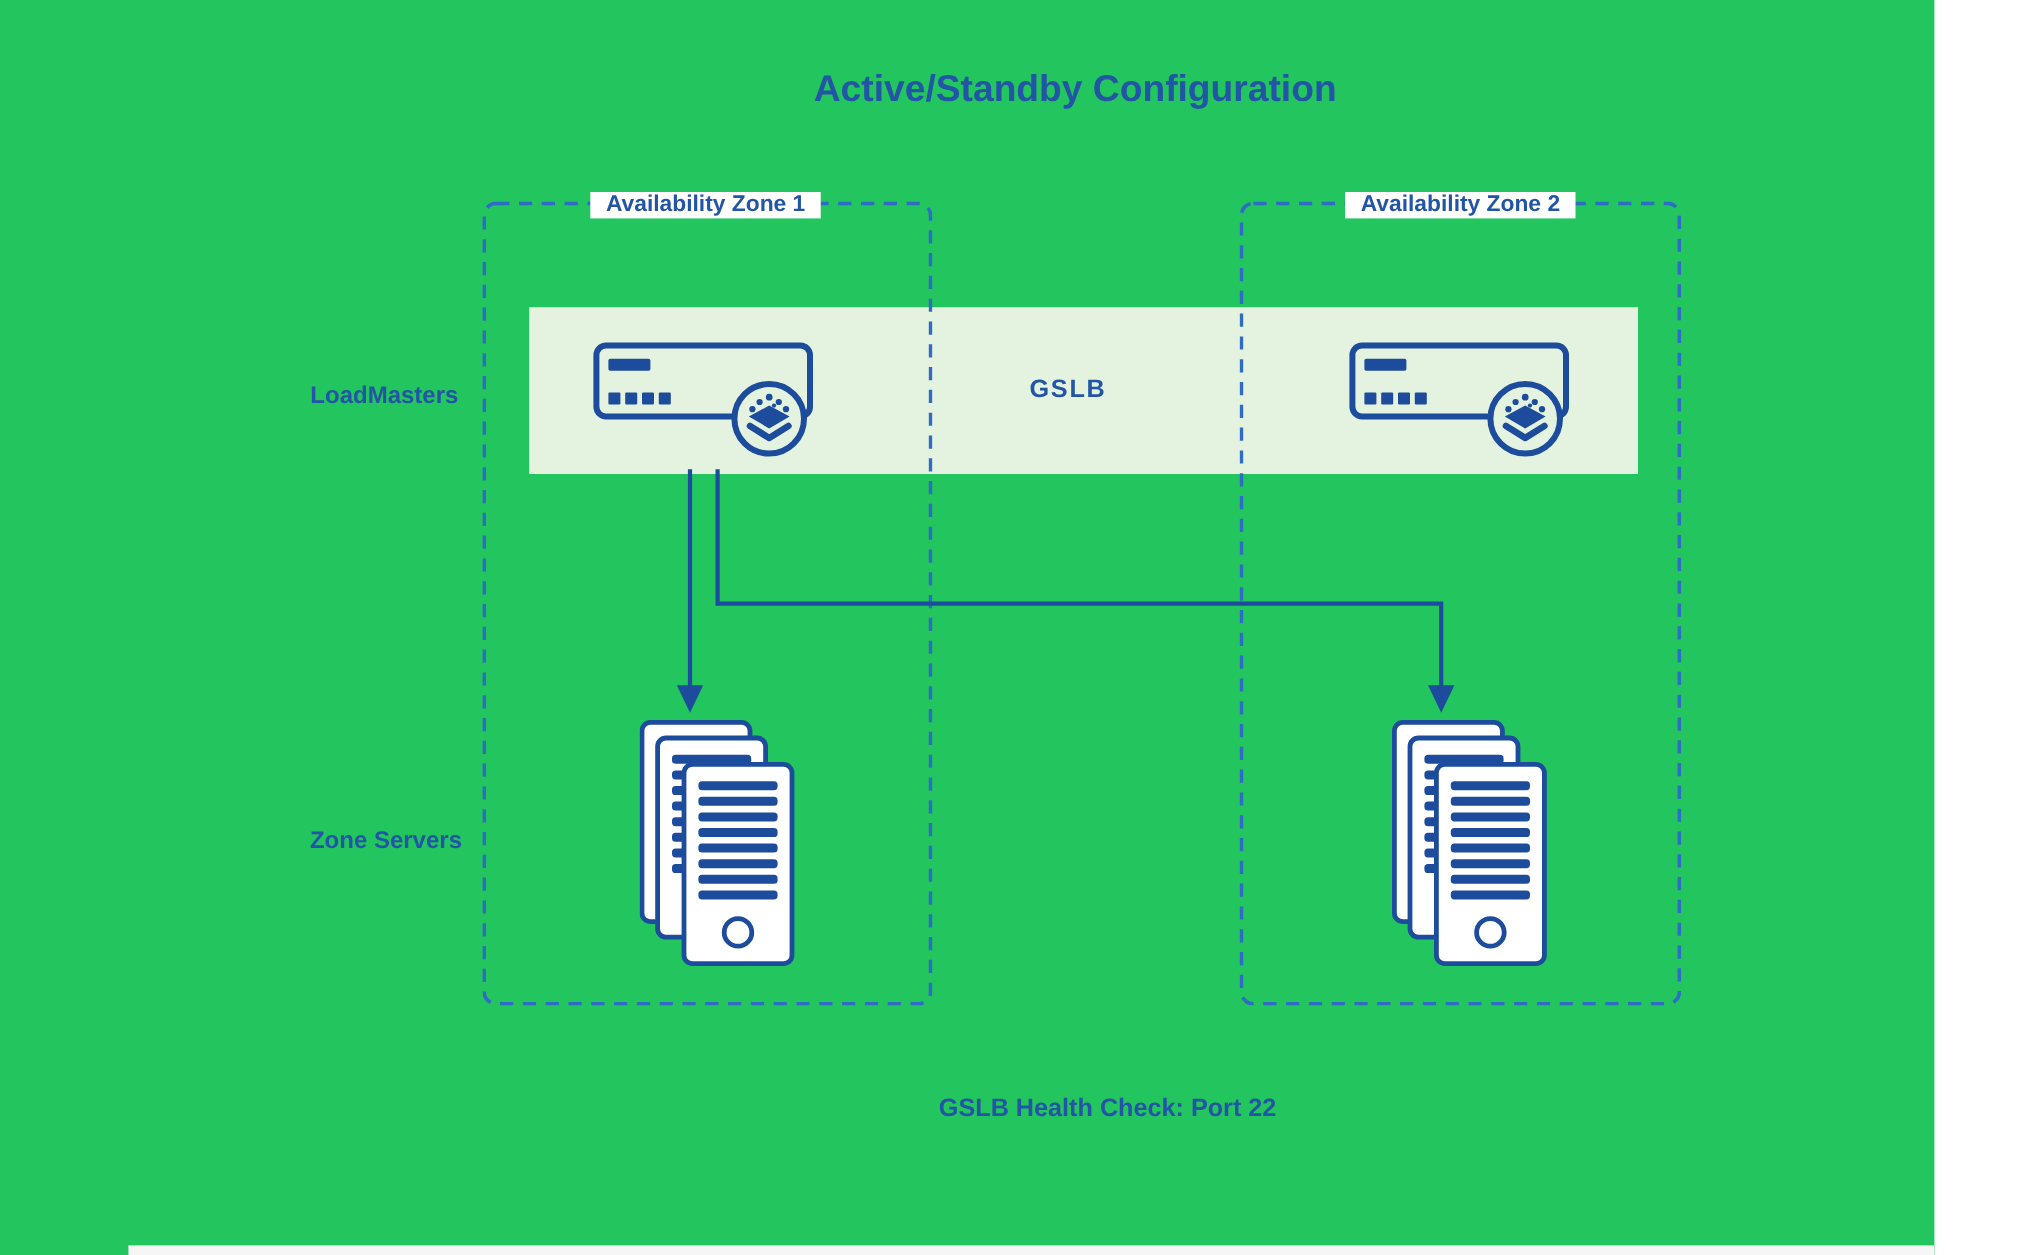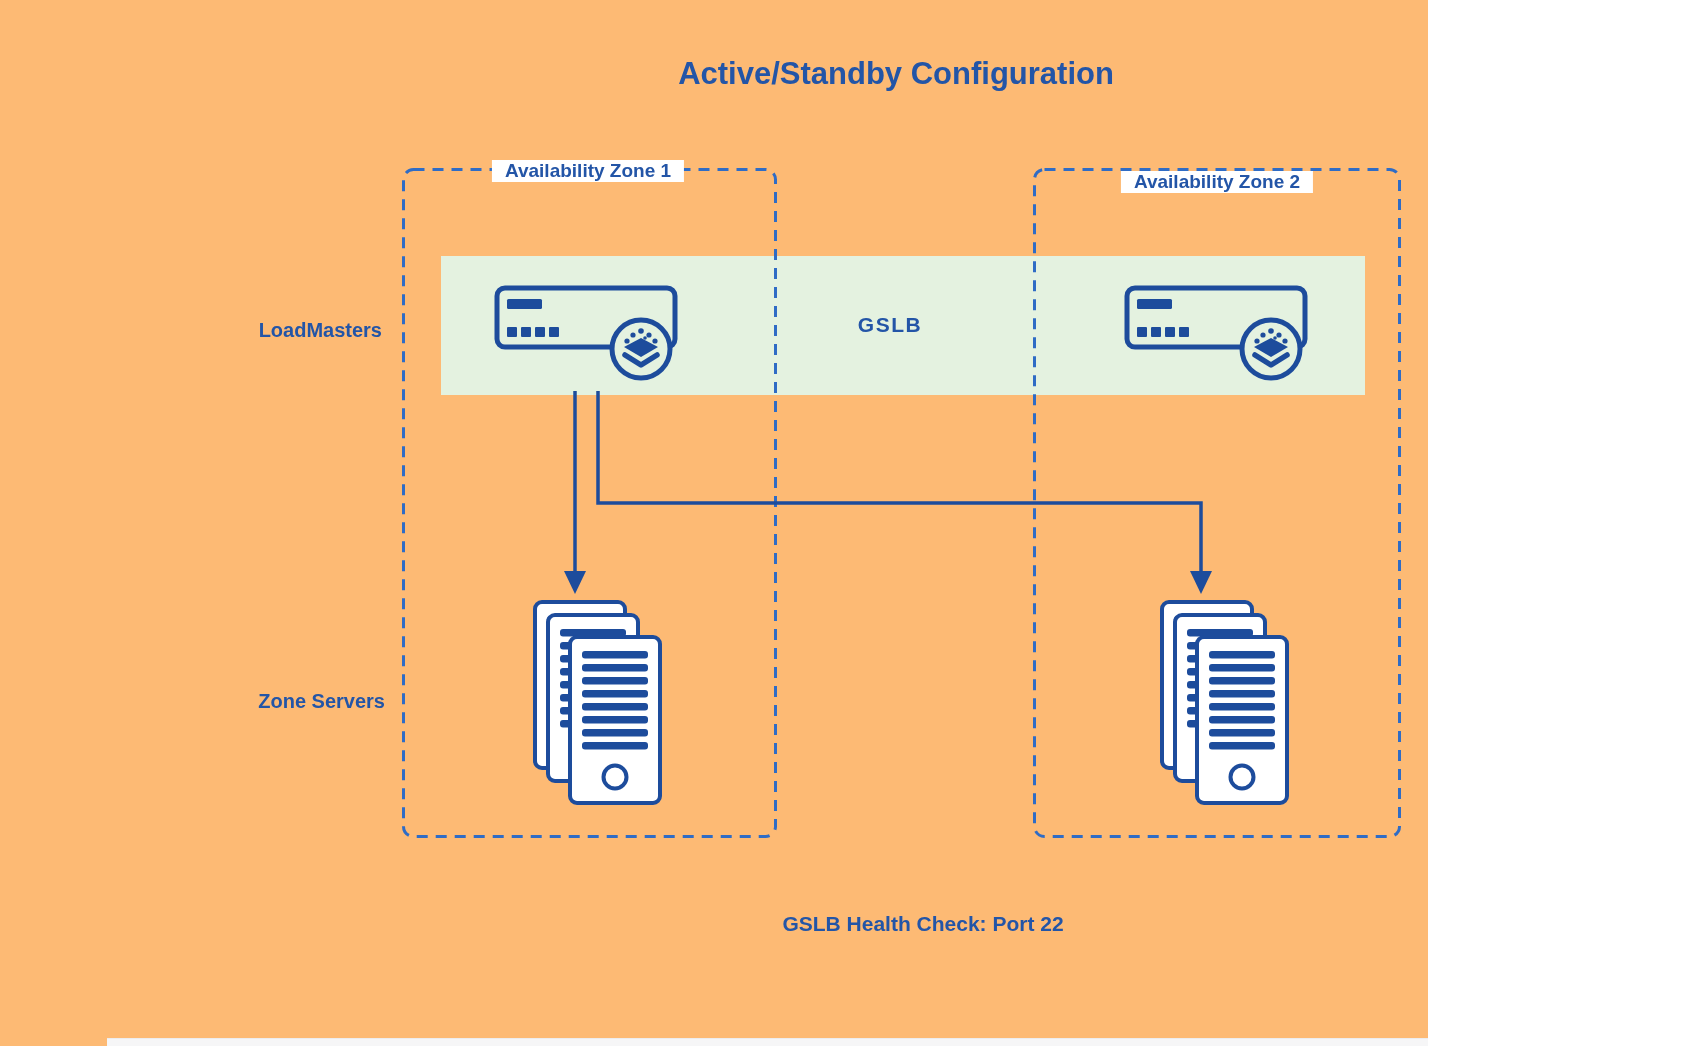--- a/index.html
+++ b/index.html
@@ -5,27 +5,27 @@
   :root{
     --diagram_blue:#1d4c9c;
     --dashed_blue:#2f6cc5;
     --band_green:#e4f2e0;
     --text_blue:#2355a7;
     --caption_color:#000000;
     --strip_gray:#f6f6f7;
   }
   html,body{margin:0;padding:0;}
   body{background:#ffffff;font-family:"Liberation Sans",sans-serif;}
-  #page{position:relative;width:1428px;height:1046px;background:#fdba74;overflow:hidden;}
+  #page{position:relative;width:1612px;height:1046px;background:#22c55e;overflow:hidden;}
   .abs{position:absolute;}
   .blue-text{color:var(--text_blue);}
   #diagram-title{top:74px;left:896px;transform:translate(-50%,-50%);font-size:31px;font-weight:700;white-space:nowrap;}
   .zone-label{top:171px;transform:translate(-50%,-50%);background:#ffffff;padding:0 13px;font-size:19px;font-weight:700;white-space:nowrap;z-index:5;}
   #zone1-label{left:588px;text-align:center;}
-  #zone2-label{left:1217px;margin-top:11px;}
+  #zone2-label{left:1217px;}
   #gslb-band{left:441px;top:256px;width:924px;height:139px;background:var(--band_green);z-index:1;}
   .zone-svg{z-index:3;pointer-events:none;}
   .dashed-rect{fill:none;stroke:var(--dashed_blue);stroke-width:3;stroke-dasharray:11 8;}
   #gslb-label{left:890px;top:325px;transform:translate(-50%,-50%);font-size:21px;font-weight:700;letter-spacing:1.5px;z-index:4;white-space:nowrap;}
   .row-label{transform:translate(-100%,-50%);font-size:20px;font-weight:700;white-space:nowrap;text-align:left;z-index:4;}
   #label-loadmasters{left:382px;top:330px;}
   #label-realservers{left:385px;top:701px;}
   .lm-svg{z-index:4;}
   .srv-svg{z-index:4;}
   #arrows-svg{left:0;top:0;z-index:3;pointer-events:none;}

